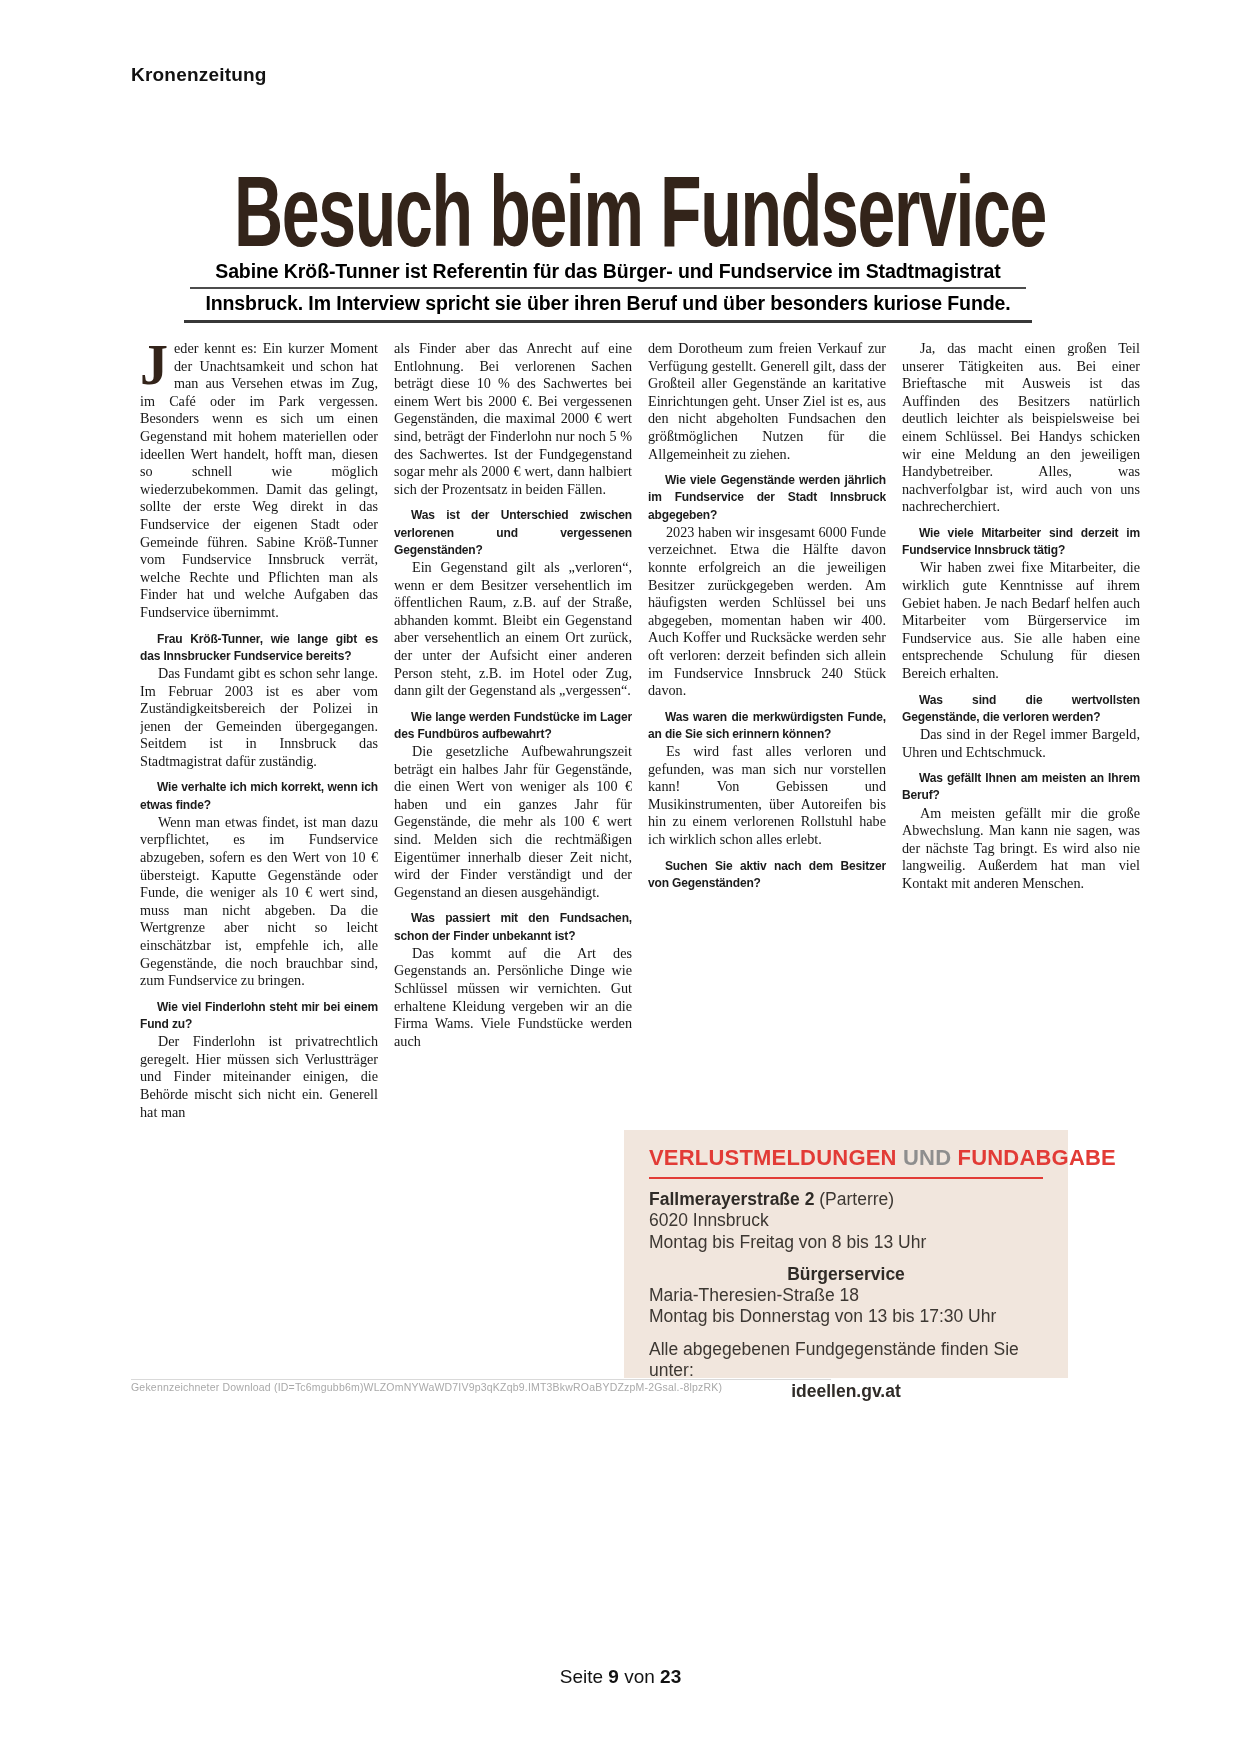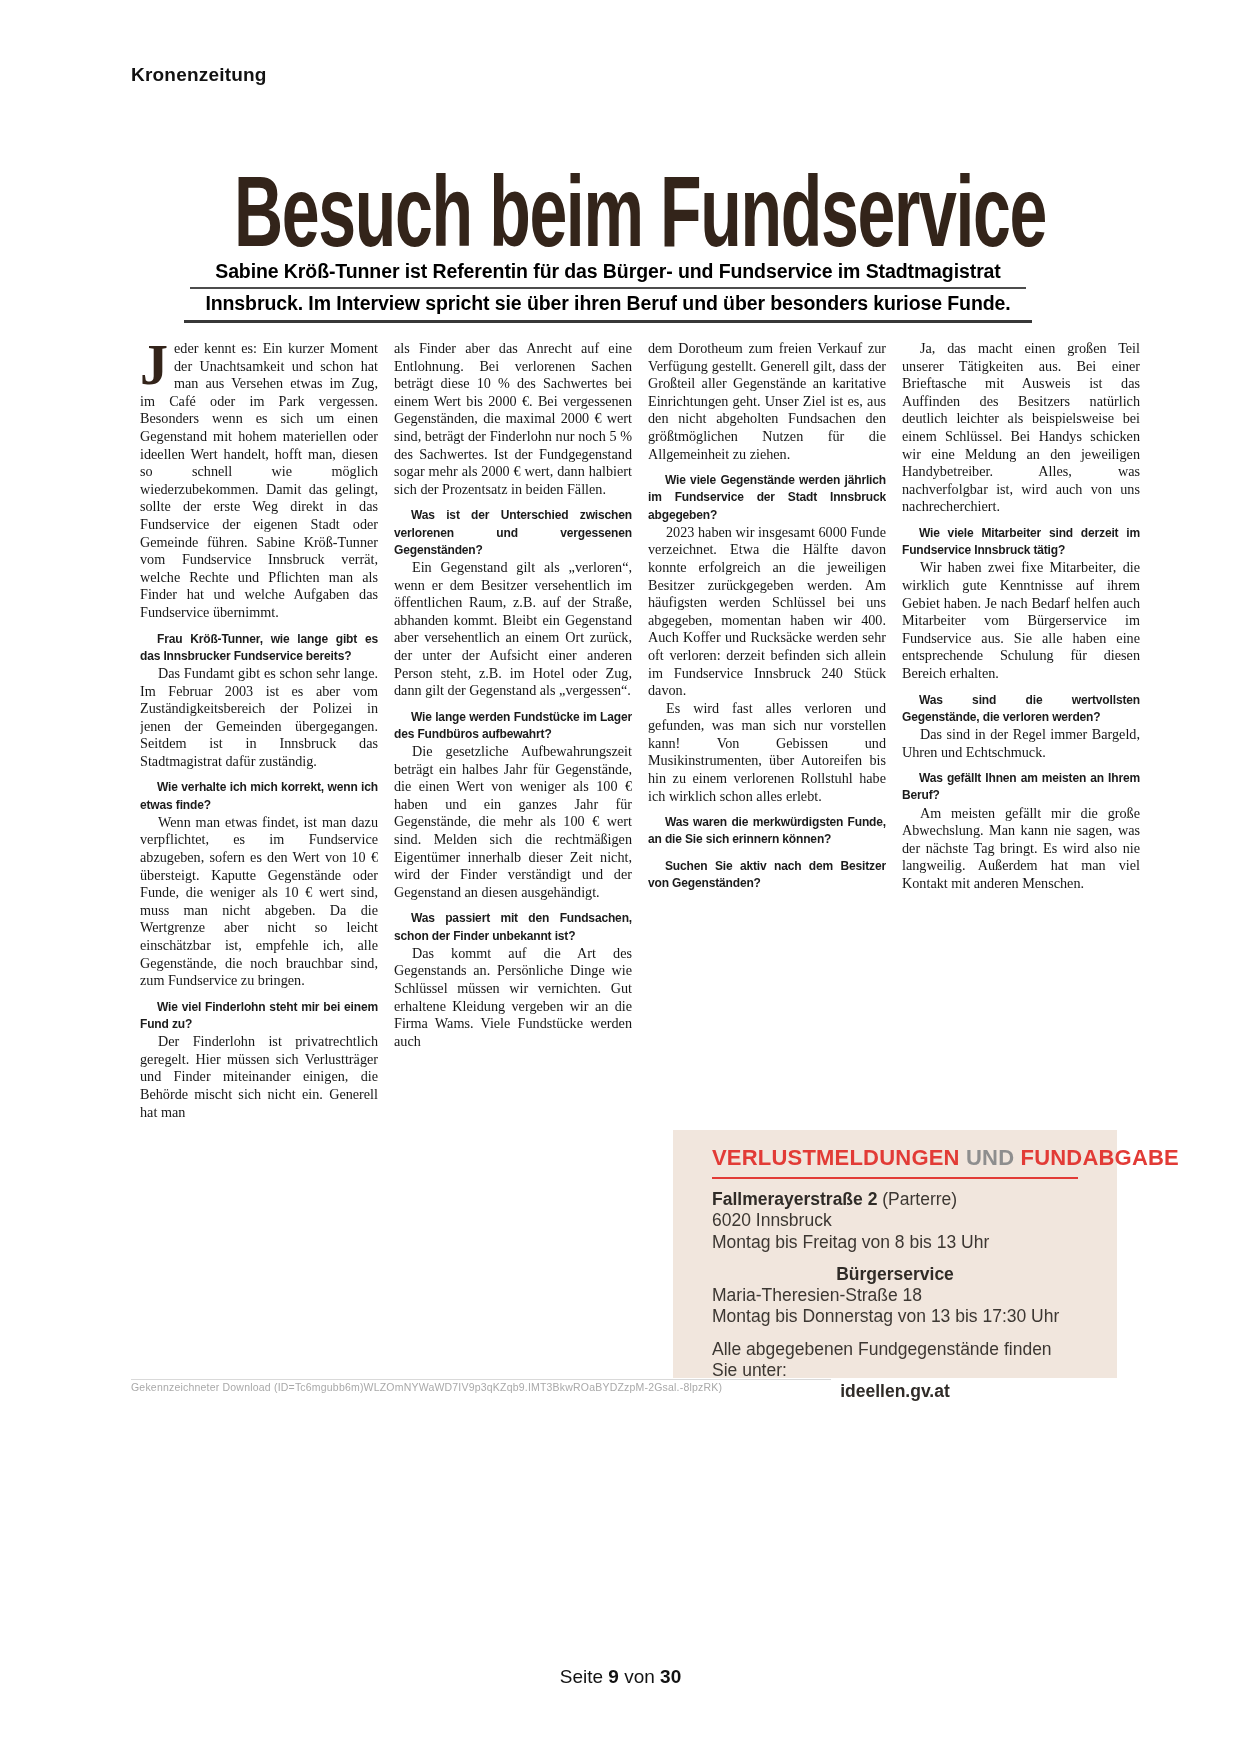--- a/index.html
+++ b/index.html
@@ -18,22 +18,22 @@
   .col{flex:0 0 238px;width:238px;overflow:hidden;}
   p.blk{margin:0;font-family:"Liberation Serif","DejaVu Serif",serif;font-size:14.2px;
         line-height:17.6px;color:#161616;text-align:justify;}
   p.answer{text-indent:18px;}
   p.question{font-family:"Liberation Sans","DejaVu Sans",sans-serif;font-size:12px;
         font-weight:bold;line-height:17.2px;color:#1b1b1b;text-indent:17px;
         margin-top:9px;letter-spacing:-.15px;}
   .dropcap{float:left;font-family:"Liberation Serif","DejaVu Serif",serif;font-weight:bold;
         font-size:56px;line-height:44px;color:#33241a;margin:3px 6px 0 0;}
 
-  .infobox{position:absolute;left:673px;top:1130px;width:444px;height:248px;
-        background:#f1e6dd;box-sizing:border-box;padding:15px 39px;color:#3c3732;}
+  .infobox{position:absolute;left:624px;top:1130px;width:444px;height:248px;
+        background:#f1e6dd;box-sizing:border-box;padding:15px 25px;color:#3c3732;}
   .ib-title{font-size:22px;font-weight:bold;letter-spacing:.2px;white-space:nowrap;}
   .ib-red{color:#e23b36;}
   .ib-gray{color:#8e8e8e;}
   .ib-rule{height:2px;background:#e23b36;margin:6px 0 10px;}
   .ib-line{font-size:17.5px;line-height:21.3px;}
   .ib-bold{font-weight:bold;color:#2f2b27;text-align:center;}
   .ib-spacer{height:11px;}
 
   .watermark{position:absolute;left:131px;top:1381px;width:700px;height:12px;overflow:hidden;
         font-size:10.5px;color:#a9a9a9;white-space:nowrap;letter-spacing:.2px;}
@@ -77,22 +77,22 @@
         <p class="blk answer">Ein Gegenstand gilt als „verloren“, wenn er dem Besitzer versehentlich im öffentlichen Raum, z.B. auf der Straße, abhanden kommt. Bleibt ein Gegenstand aber versehentlich an einem Ort zurück, der unter der Aufsicht einer anderen Person steht, z.B. im Hotel oder Zug, dann gilt der Gegenstand als „vergessen“.</p>
         <p class="blk question">Wie lange werden Fundstücke im Lager des Fundbüros aufbewahrt?</p>
         <p class="blk answer">Die gesetzliche Aufbewahrungszeit beträgt ein halbes Jahr für Gegenstände, die einen Wert von weniger als 100 € haben und ein ganzes Jahr für Gegenstände, die mehr als 100 € wert sind. Melden sich die rechtmäßigen Eigentümer innerhalb dieser Zeit nicht, wird der Finder verständigt und der Gegenstand an diesen ausgehändigt.</p>
         <p class="blk question">Was passiert mit den Fundsachen, schon der Finder unbekannt ist?</p>
         <p class="blk answer">Das kommt auf die Art des Gegenstands an. Persönliche Dinge wie Schlüssel müssen wir vernichten. Gut erhaltene Kleidung vergeben wir an die Firma Wams. Viele Fundstücke werden auch</p>
       </div>
     <div class="col">
         <p class="blk cont">dem Dorotheum zum freien Verkauf zur Verfügung gestellt. Generell gilt, dass der Großteil aller Gegenstände an karitative Einrichtungen geht. Unser Ziel ist es, aus den nicht abgeholten Fundsachen den größtmöglichen Nutzen für die Allgemeinheit zu ziehen.</p>
         <p class="blk question">Wie viele Gegenstände werden jährlich im Fundservice der Stadt Innsbruck abgegeben?</p>
         <p class="blk answer">2023 haben wir insgesamt 6000 Funde verzeichnet. Etwa die Hälfte davon konnte erfolgreich an die jeweiligen Besitzer zurückgegeben werden. Am häufigsten werden Schlüssel bei uns abgegeben, momentan haben wir 400. Auch Koffer und Rucksäcke werden sehr oft verloren: derzeit befinden sich allein im Fundservice Innsbruck 240 Stück davon.</p>
+        <p class="blk question">Was waren die merkwürdigsten Funde, an die Sie sich erinnern können?</p>
         <p class="blk answer">Es wird fast alles verloren und gefunden, was man sich nur vorstellen kann! Von Gebissen und Musikinstrumenten, über Autoreifen bis hin zu einem verlorenen Rollstuhl habe ich wirklich schon alles erlebt.</p>
-        <p class="blk question">Was waren die merkwürdigsten Funde, an die Sie sich erinnern können?</p>
         <p class="blk question">Suchen Sie aktiv nach dem Besitzer von Gegenständen?</p>
       </div>
     <div class="col">
         <p class="blk answer">Ja, das macht einen großen Teil unserer Tätigkeiten aus. Bei einer Brieftasche mit Ausweis ist das Auffinden des Besitzers natürlich deutlich leichter als beispielsweise bei einem Schlüssel. Bei Handys schicken wir eine Meldung an den jeweiligen Handybetreiber. Alles, was nachverfolgbar ist, wird auch von uns nachrecherchiert.</p>
         <p class="blk question">Wie viele Mitarbeiter sind derzeit im Fundservice Innsbruck tätig?</p>
         <p class="blk answer">Wir haben zwei fixe Mitarbeiter, die wirklich gute Kenntnisse auf ihrem Gebiet haben. Je nach Bedarf helfen auch Mitarbeiter vom Bürgerservice im Fundservice aus. Sie alle haben eine entsprechende Schulung für diesen Bereich erhalten.</p>
         <p class="blk question">Was sind die wertvollsten Gegenstände, die verloren werden?</p>
         <p class="blk answer">Das sind in der Regel immer Bargeld, Uhren und Echtschmuck.</p>
         <p class="blk question">Was gefällt Ihnen am meisten an Ihrem Beruf?</p>
         <p class="blk answer">Am meisten gefällt mir die große Abwechslung. Man kann nie sagen, was der nächste Tag bringt. Es wird also nie langweilig. Außerdem hat man viel Kontakt mit anderen Menschen.</p>
@@ -121,16 +121,16 @@
     <div class="ib-line ib-bold">ideellen.gv.at</div>
   </div>
 
   <div class="watermark-rule"></div>
   <div class="watermark">Gekennzeichneter Download (ID=Tc6mgubb6m)WLZOmNYWaWD7IV9p3qKZqb9.IMT3BkwROaBYDZzpM-2Gsal.-8lpzRK)</div>
 
   <div class="footer">
     <span>Seite</span>
     <b>9</b>
     <span>von</span>
-    <b>30</b>
+    <b>23</b>
   </div>
 
 </div>
 
 </body></html>

